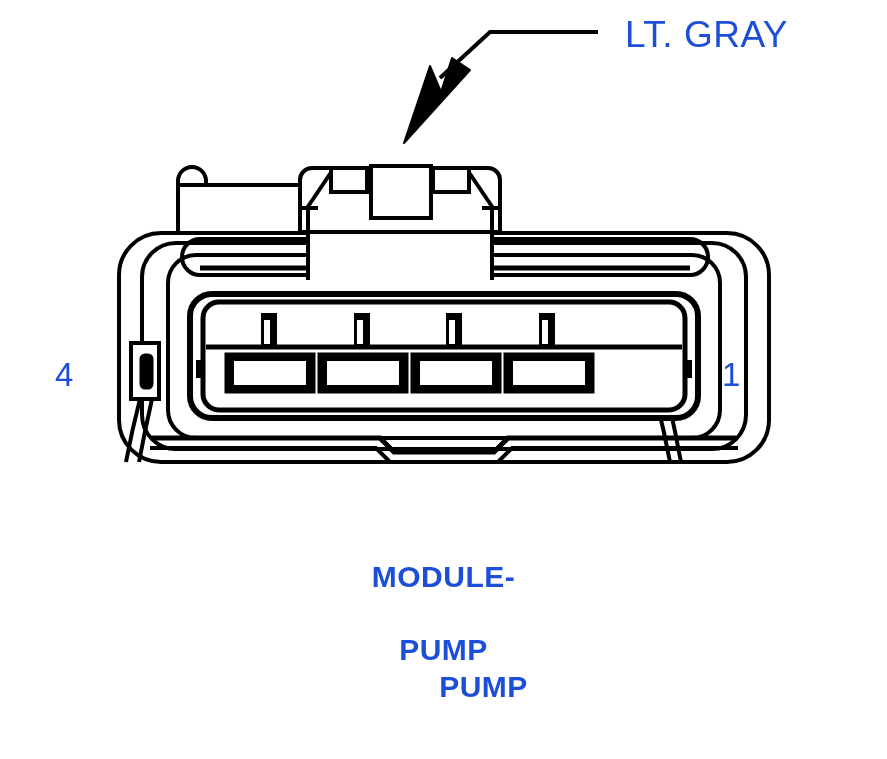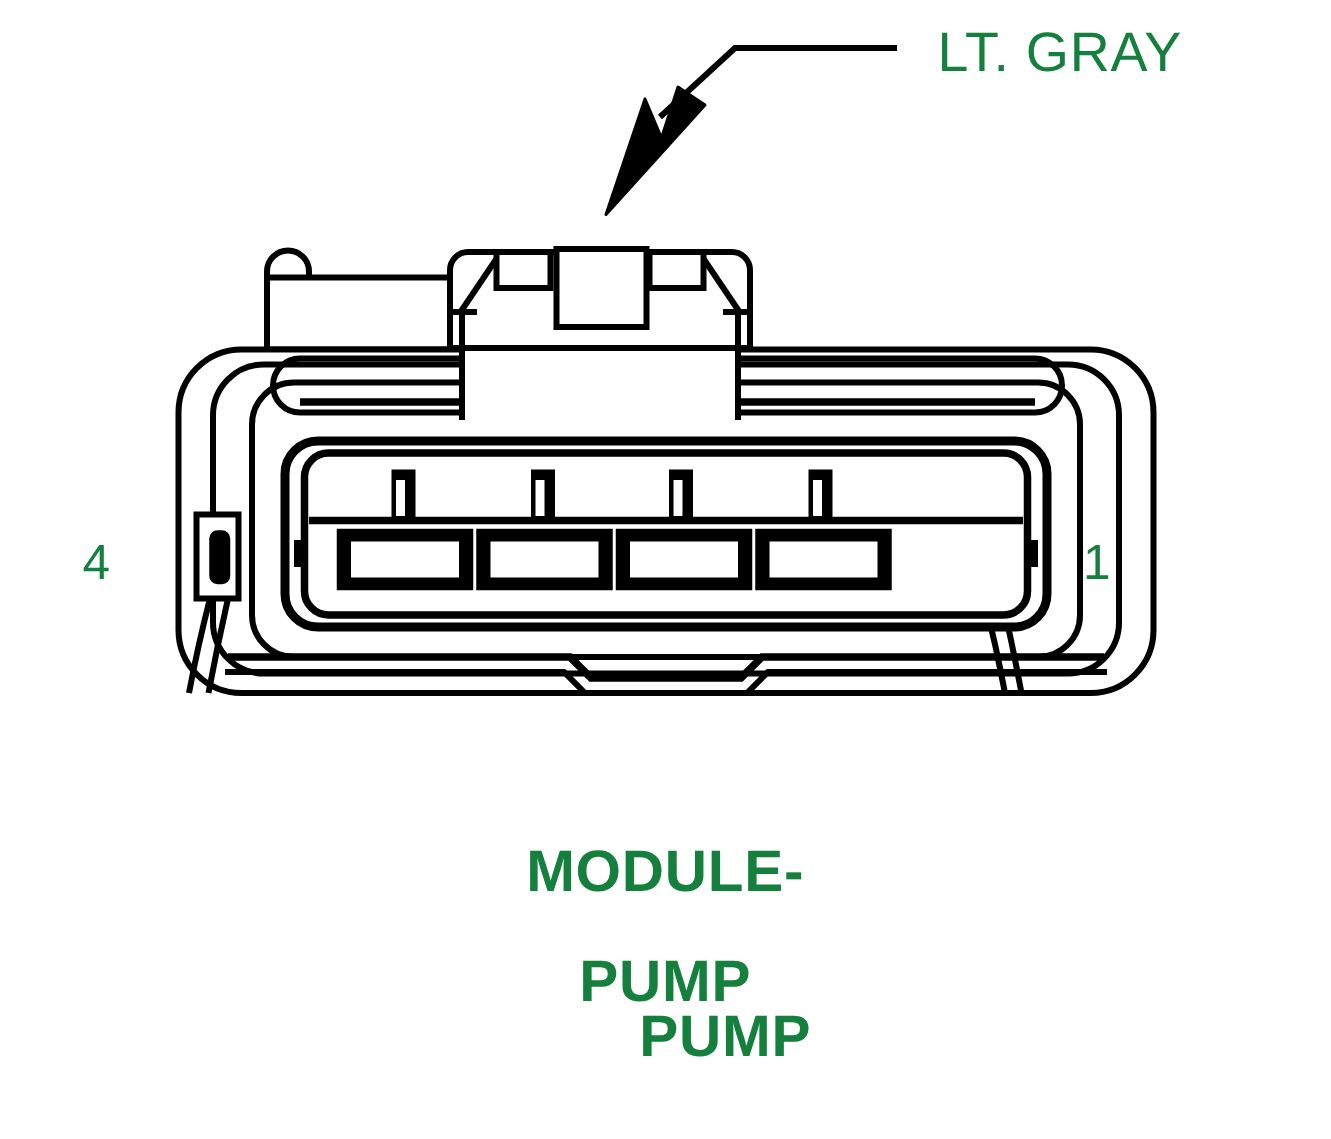--- a/index.html
+++ b/index.html
@@ -18,21 +18,21 @@
   #diagram-root {
     position: absolute;
     left: 0;
     top: 0;
     width: 887px;
     height: 759px;
   }
   .txt {
     position: absolute;
     white-space: pre;
-    color: #15803d;
+    color: #1d4ed8;
   }
   #callout-label {
     left: 625px;
     top: 14px;
     font-size: 37px;
     font-weight: 400;
     letter-spacing: 0.5px;
   }
   #pin-label-left {
     left: 55px;
@@ -40,21 +40,21 @@
     font-size: 33px;
     font-weight: 400;
   }
   #pin-label-right {
     left: 722px;
     top: 356px;
     font-size: 33px;
     font-weight: 400;
   }
   .caption-line {
-    font-size: 39px;
+    font-size: 30px;
     font-weight: 700;
     text-align: center;
     width: 887px;
     left: 0;
     letter-spacing: 0.5px;
   }
   #caption-line-0 { top: 560px; }
   #caption-line-1 { top: 633px; }
   #caption-line-2 { top: 670px; padding-left: 40px; }
 </style>

